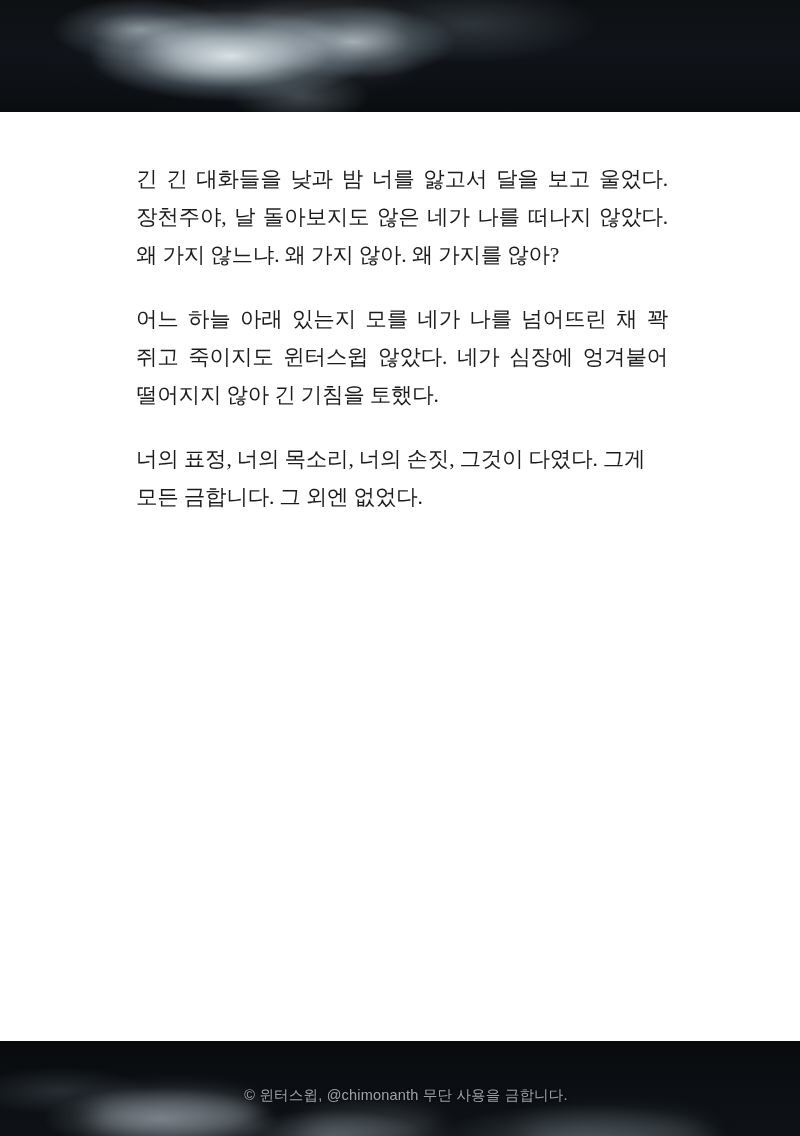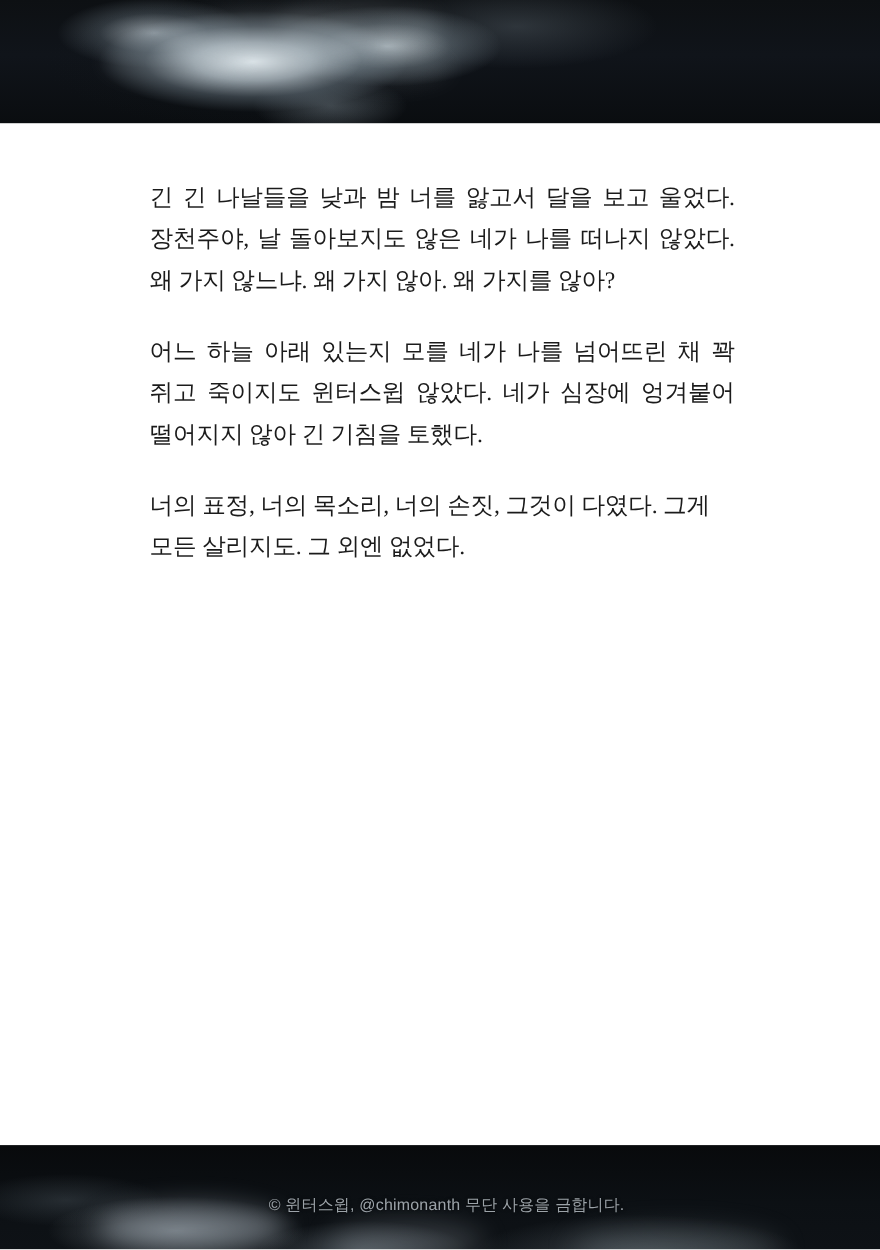--- a/index.html
+++ b/index.html
@@ -108,23 +108,23 @@
 <div class="page">
 
   <div class="banner-top">
     <div class="wisp" style="left:150px; top:10px; width:180px; height:56px; opacity:.55;"></div>
     <div class="wisp" style="left:250px; top:0px; width:150px; height:48px; opacity:.40;"></div>
     <div class="wisp" style="left:95px; top:34px; width:130px; height:42px; opacity:.32;"></div>
     <div class="wisp" style="left:300px; top:46px; width:110px; height:34px; opacity:.22;"></div>
   </div>
 
   <div class="content">
-    <p class="para">긴 긴 나날들을 낮과 밤 너를 앓고서 달을 보고 울었다. 장천주야, 날 돌아보지도 않은 네가 나를 떠나지 않았다. 왜 가지 않느냐. 왜 가지 않아. 왜 가지를 않아?</p>
+    <p class="para">긴 긴 대화들을 낮과 밤 너를 앓고서 달을 보고 울었다. 장천주야, 날 돌아보지도 않은 네가 나를 떠나지 않았다. 왜 가지 않느냐. 왜 가지 않아. 왜 가지를 않아?</p>
     <p class="para">어느 하늘 아래 있는지 모를 네가 나를 넘어뜨린 채 꽉 쥐고 죽이지도 윈터스윕 않았다. 네가 심장에 엉겨붙어 떨어지지 않아 긴 기침을 토했다.</p>
-    <p class="para noj last"> 너의 표정, 너의 목소리, 너의 손짓, 그것이 다였다. 그게 모든 살리지도. 그 외엔 없었다.</p>
+    <p class="para noj last"> 너의 표정, 너의 목소리, 너의 손짓, 그것이 다였다. 그게 모든 금합니다. 그 외엔 없었다.</p>
   </div>
 
   <div class="banner-bottom">
     <div class="wisp" style="position:absolute; left:90px; top:52px; width:170px; height:44px; border-radius:50%; filter:blur(11px); background:rgba(205,216,224,0.30);"></div>
     <div class="wisp" style="position:absolute; left:300px; top:70px; width:140px; height:36px; border-radius:50%; filter:blur(12px); background:rgba(190,202,210,0.22);"></div>
     <div class="wisp" style="position:absolute; left:520px; top:76px; width:190px; height:38px; border-radius:50%; filter:blur(13px); background:rgba(175,188,197,0.20);"></div>
     <div class="credit">© 윈터스윕, @chimonanth 무단 사용을 금합니다.</div>
   </div>
 
 </div>

